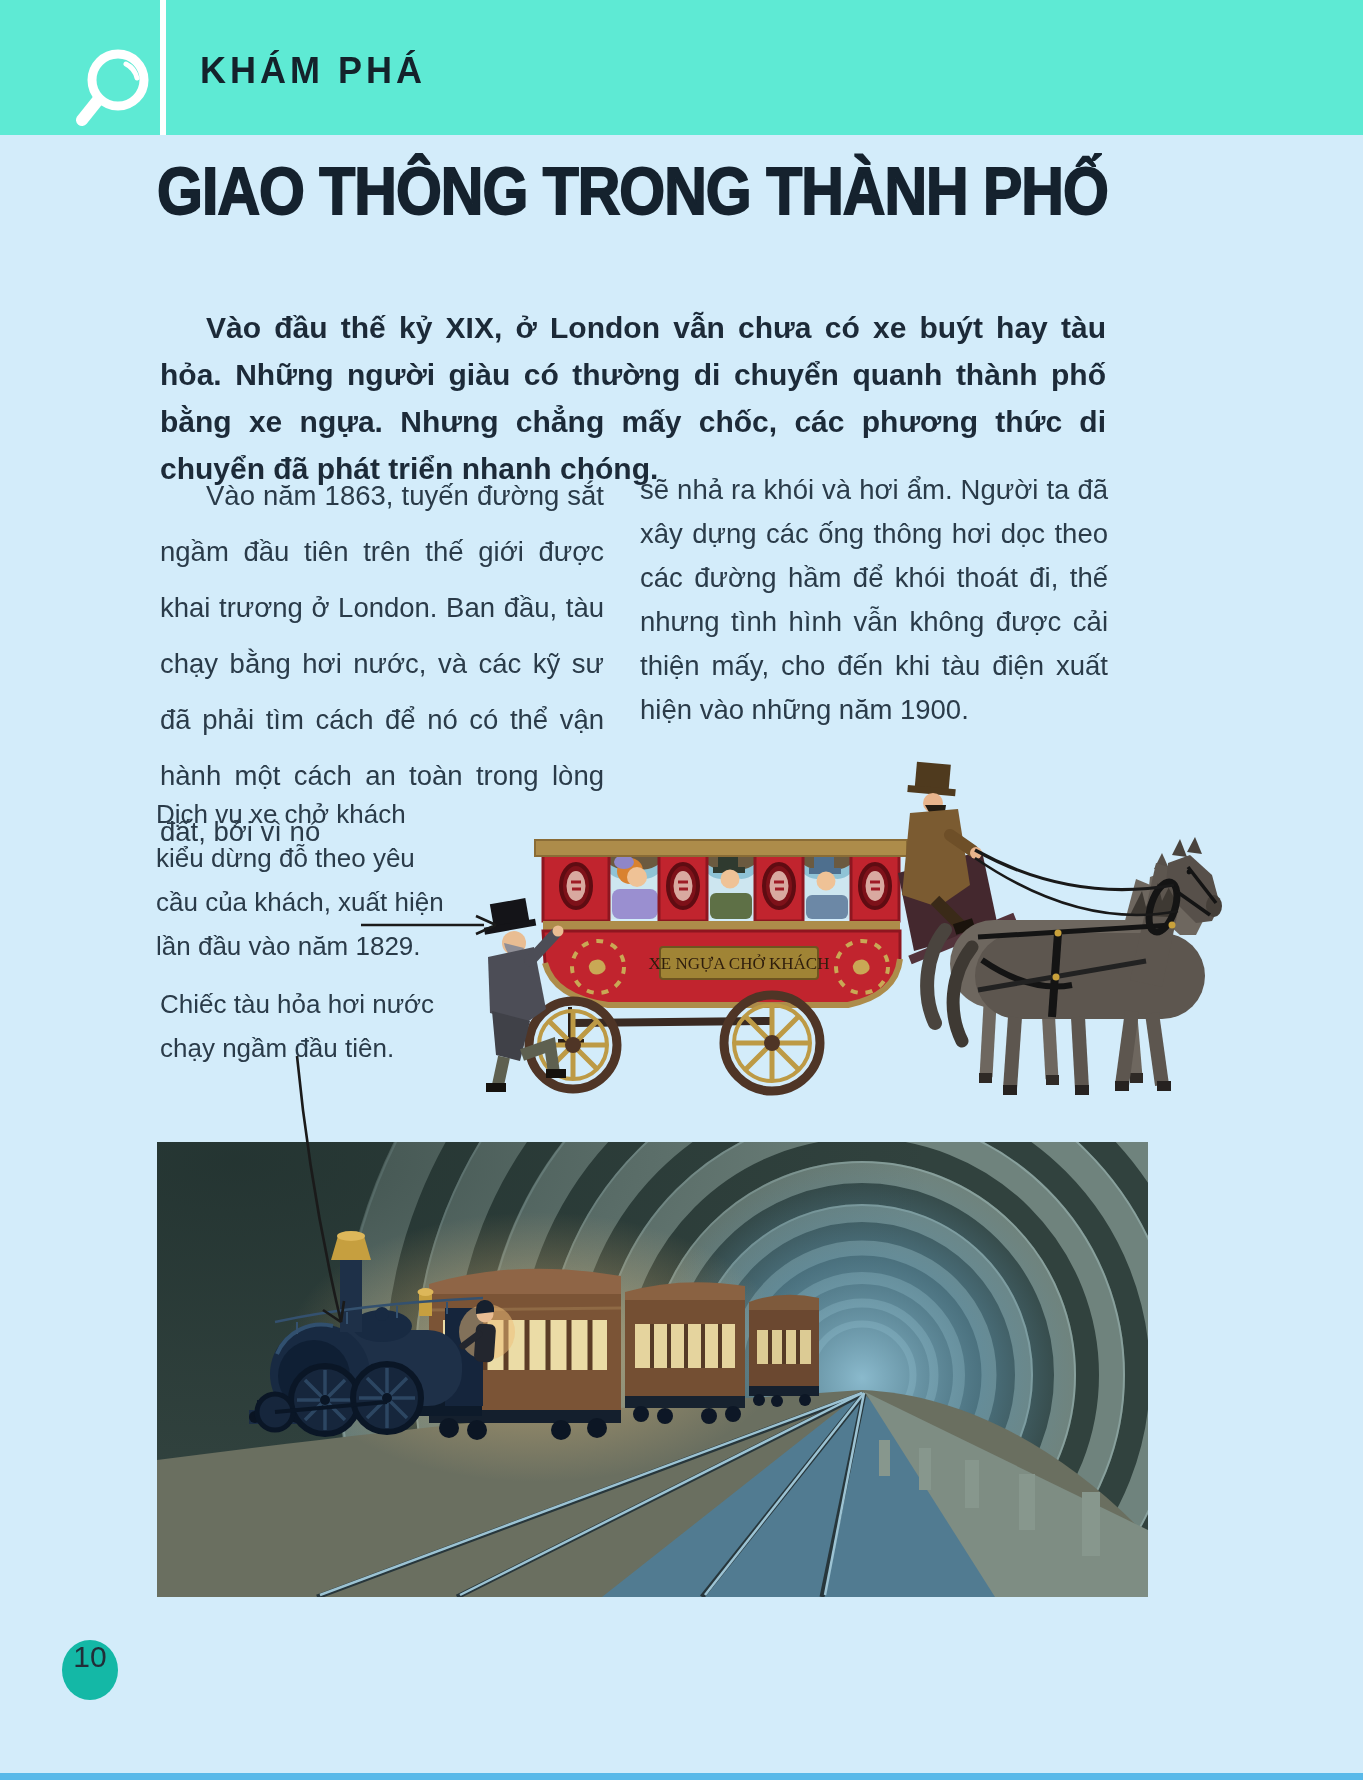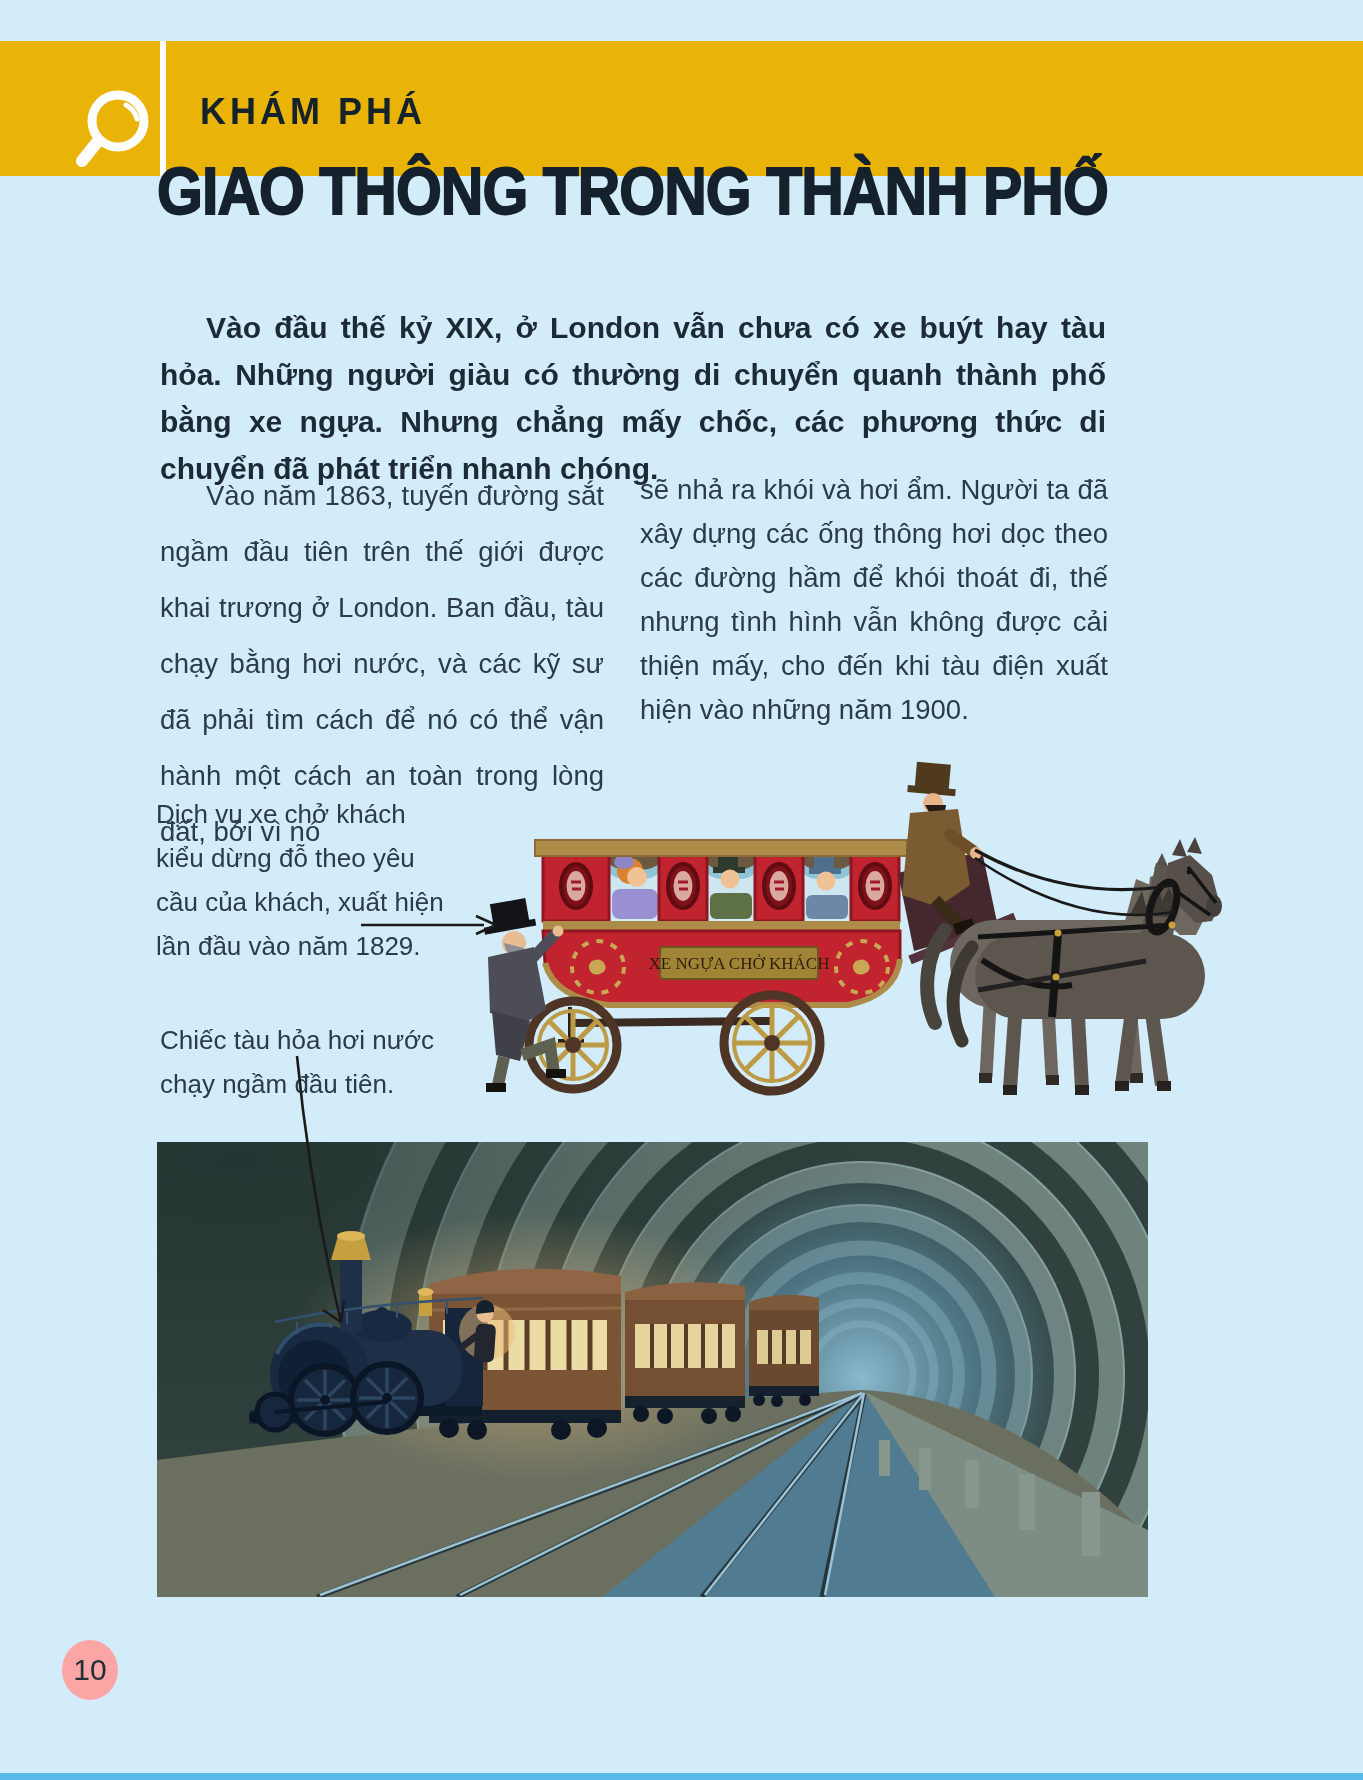--- a/index.html
+++ b/index.html
@@ -1,45 +1,45 @@
 <!DOCTYPE html>
 <html><head>
 <meta charset="utf-8">
 <style>
   html,body{margin:0;padding:0;background:#9fb6c2;}
   .page{position:relative;width:1363px;height:1780px;background:#D3ECFA;overflow:hidden;
         font-family:"Liberation Sans",sans-serif;}
   
-  .header{position:absolute;top:0;left:0;width:100%;height:135px;background:#eab308;margin-top:41px;}
+  .header{position:absolute;top:0;left:0;width:100%;height:135px;background:#5eead4;}
   .header-divider{position:absolute;left:160px;top:0;width:6px;height:135px;background:#ffffff;}
   .magnifier{position:absolute;left:74px;top:40px;}
   .header-label{position:absolute;left:200px;top:50px;font-size:36px;font-weight:bold;
                 letter-spacing:4px;color:#14222B;}
   
   .title{position:absolute;left:140px;top:154px;width:985px;text-align:center;font-size:59px;
          font-weight:bold;color:#15222E;letter-spacing:-1px;-webkit-text-stroke:1.6px #15222E;
          transform:scaleY(1.12);transform-origin:center top;white-space:nowrap;}
   .intro{position:absolute;left:160px;top:256px;width:946px;font-size:30px;line-height:47px;
          font-weight:bold;color:#1C2A38;text-align:justify;text-indent:46px;margin-top:48px;}
   .columns{position:absolute;left:160px;top:468px;width:948px;display:flex;gap:36px;}
   .col-left{width:444px;font-size:27.5px;line-height:56px;color:#2A3B49;text-align:justify;
             text-indent:46px;}
   .col-right{flex:1;font-size:27.5px;line-height:44px;color:#2A3B49;text-align:justify;}
   .caption-omnibus{position:absolute;left:156px;top:792px;width:302px;font-size:26px;
                    line-height:44px;color:#2A3B49;}
   .caption-train{position:absolute;left:160px;top:982px;width:292px;font-size:26px;
-                 line-height:44px;color:#2A3B49;margin-top:36px;}
+                 line-height:44px;color:#2A3B49;}
   
   .scene-omnibus{position:absolute;left:430px;top:755px;width:795px;height:345px;}
   .scene-tunnel{position:absolute;left:157px;top:1142px;width:991px;height:455px;}
   .arrow1{position:absolute;left:358px;top:912px;z-index:5;}
   .arrow2{position:absolute;left:280px;top:1050px;z-index:5;}
   
   .badge{position:absolute;left:62px;top:1640px;width:56px;height:60px;border-radius:50%;
-         background:#fca5a5;display:flex;align-items:center;justify-content:center;
+         background:#14b8a6;display:flex;justify-content:center;
          font-size:30px;color:#222E38;}
   .footer-strip{position:absolute;left:0;bottom:0;width:100%;height:7px;background:#59B9E9;}
   
   .rib{fill:none;stroke:#6F837D;}
   .ribh{fill:none;stroke:#A7C4C3;stroke-width:2;opacity:.45;}
 </style>
 </head>
 <body>
 
 <div class="page">

